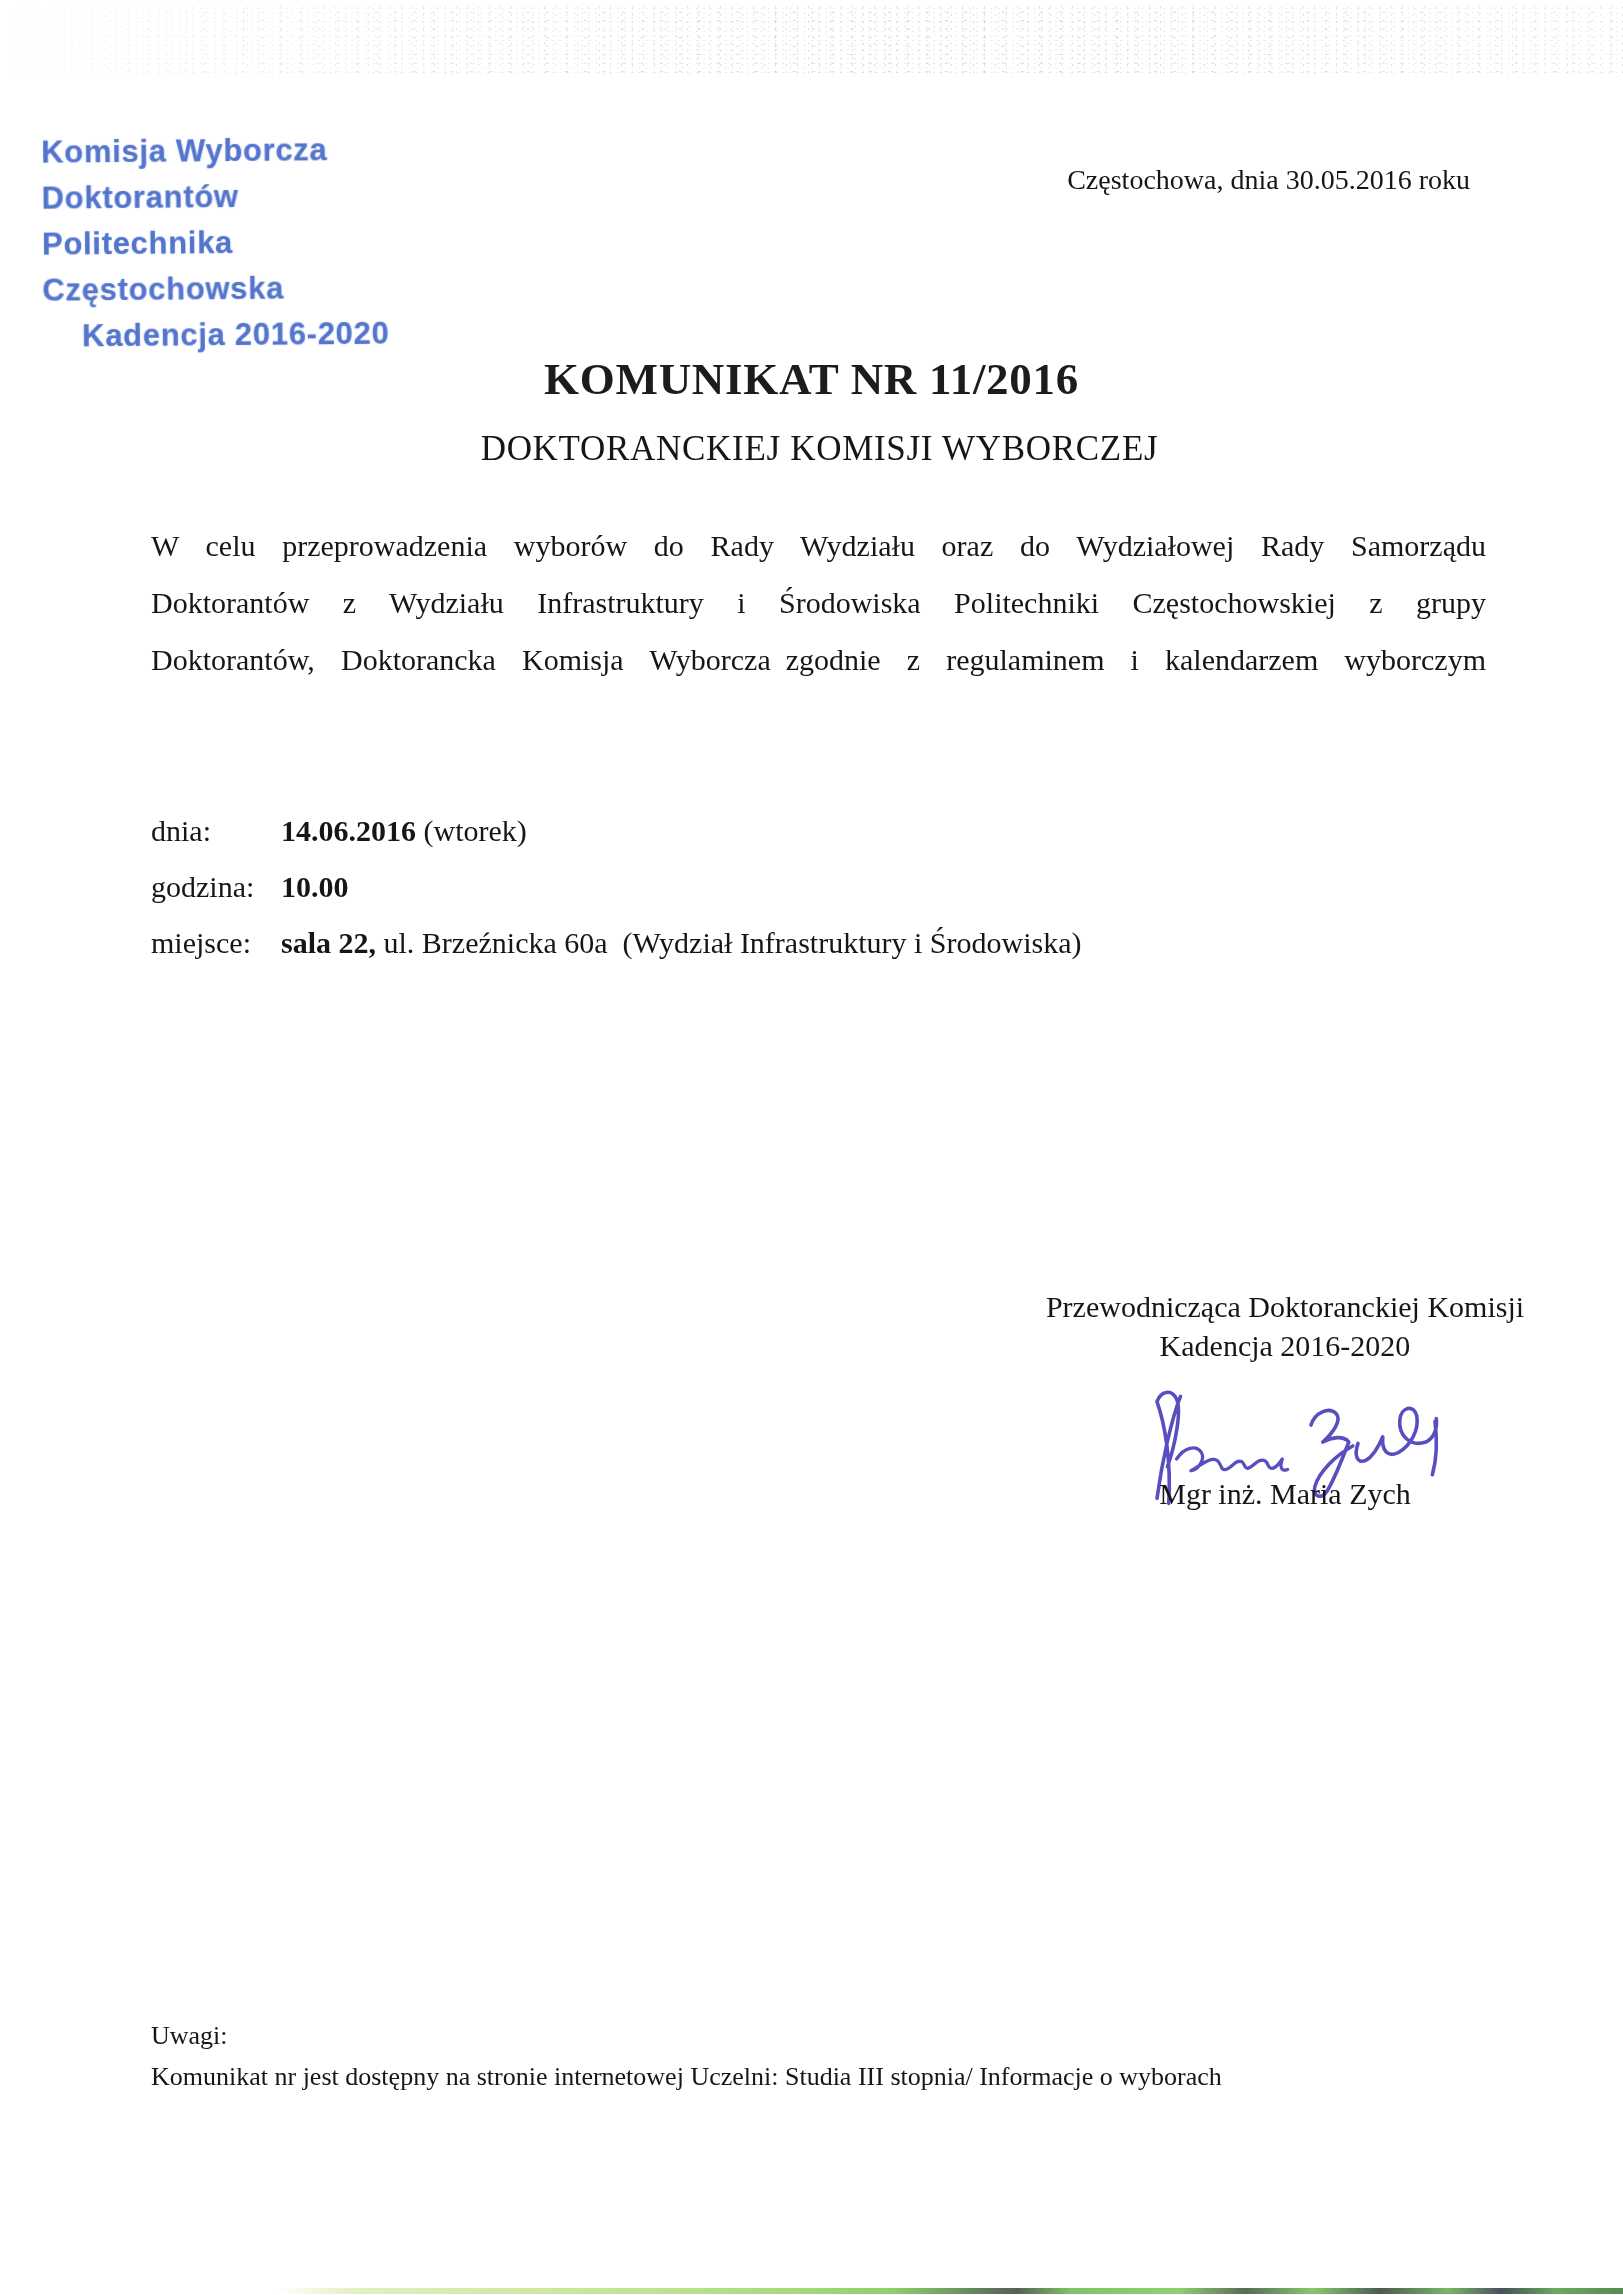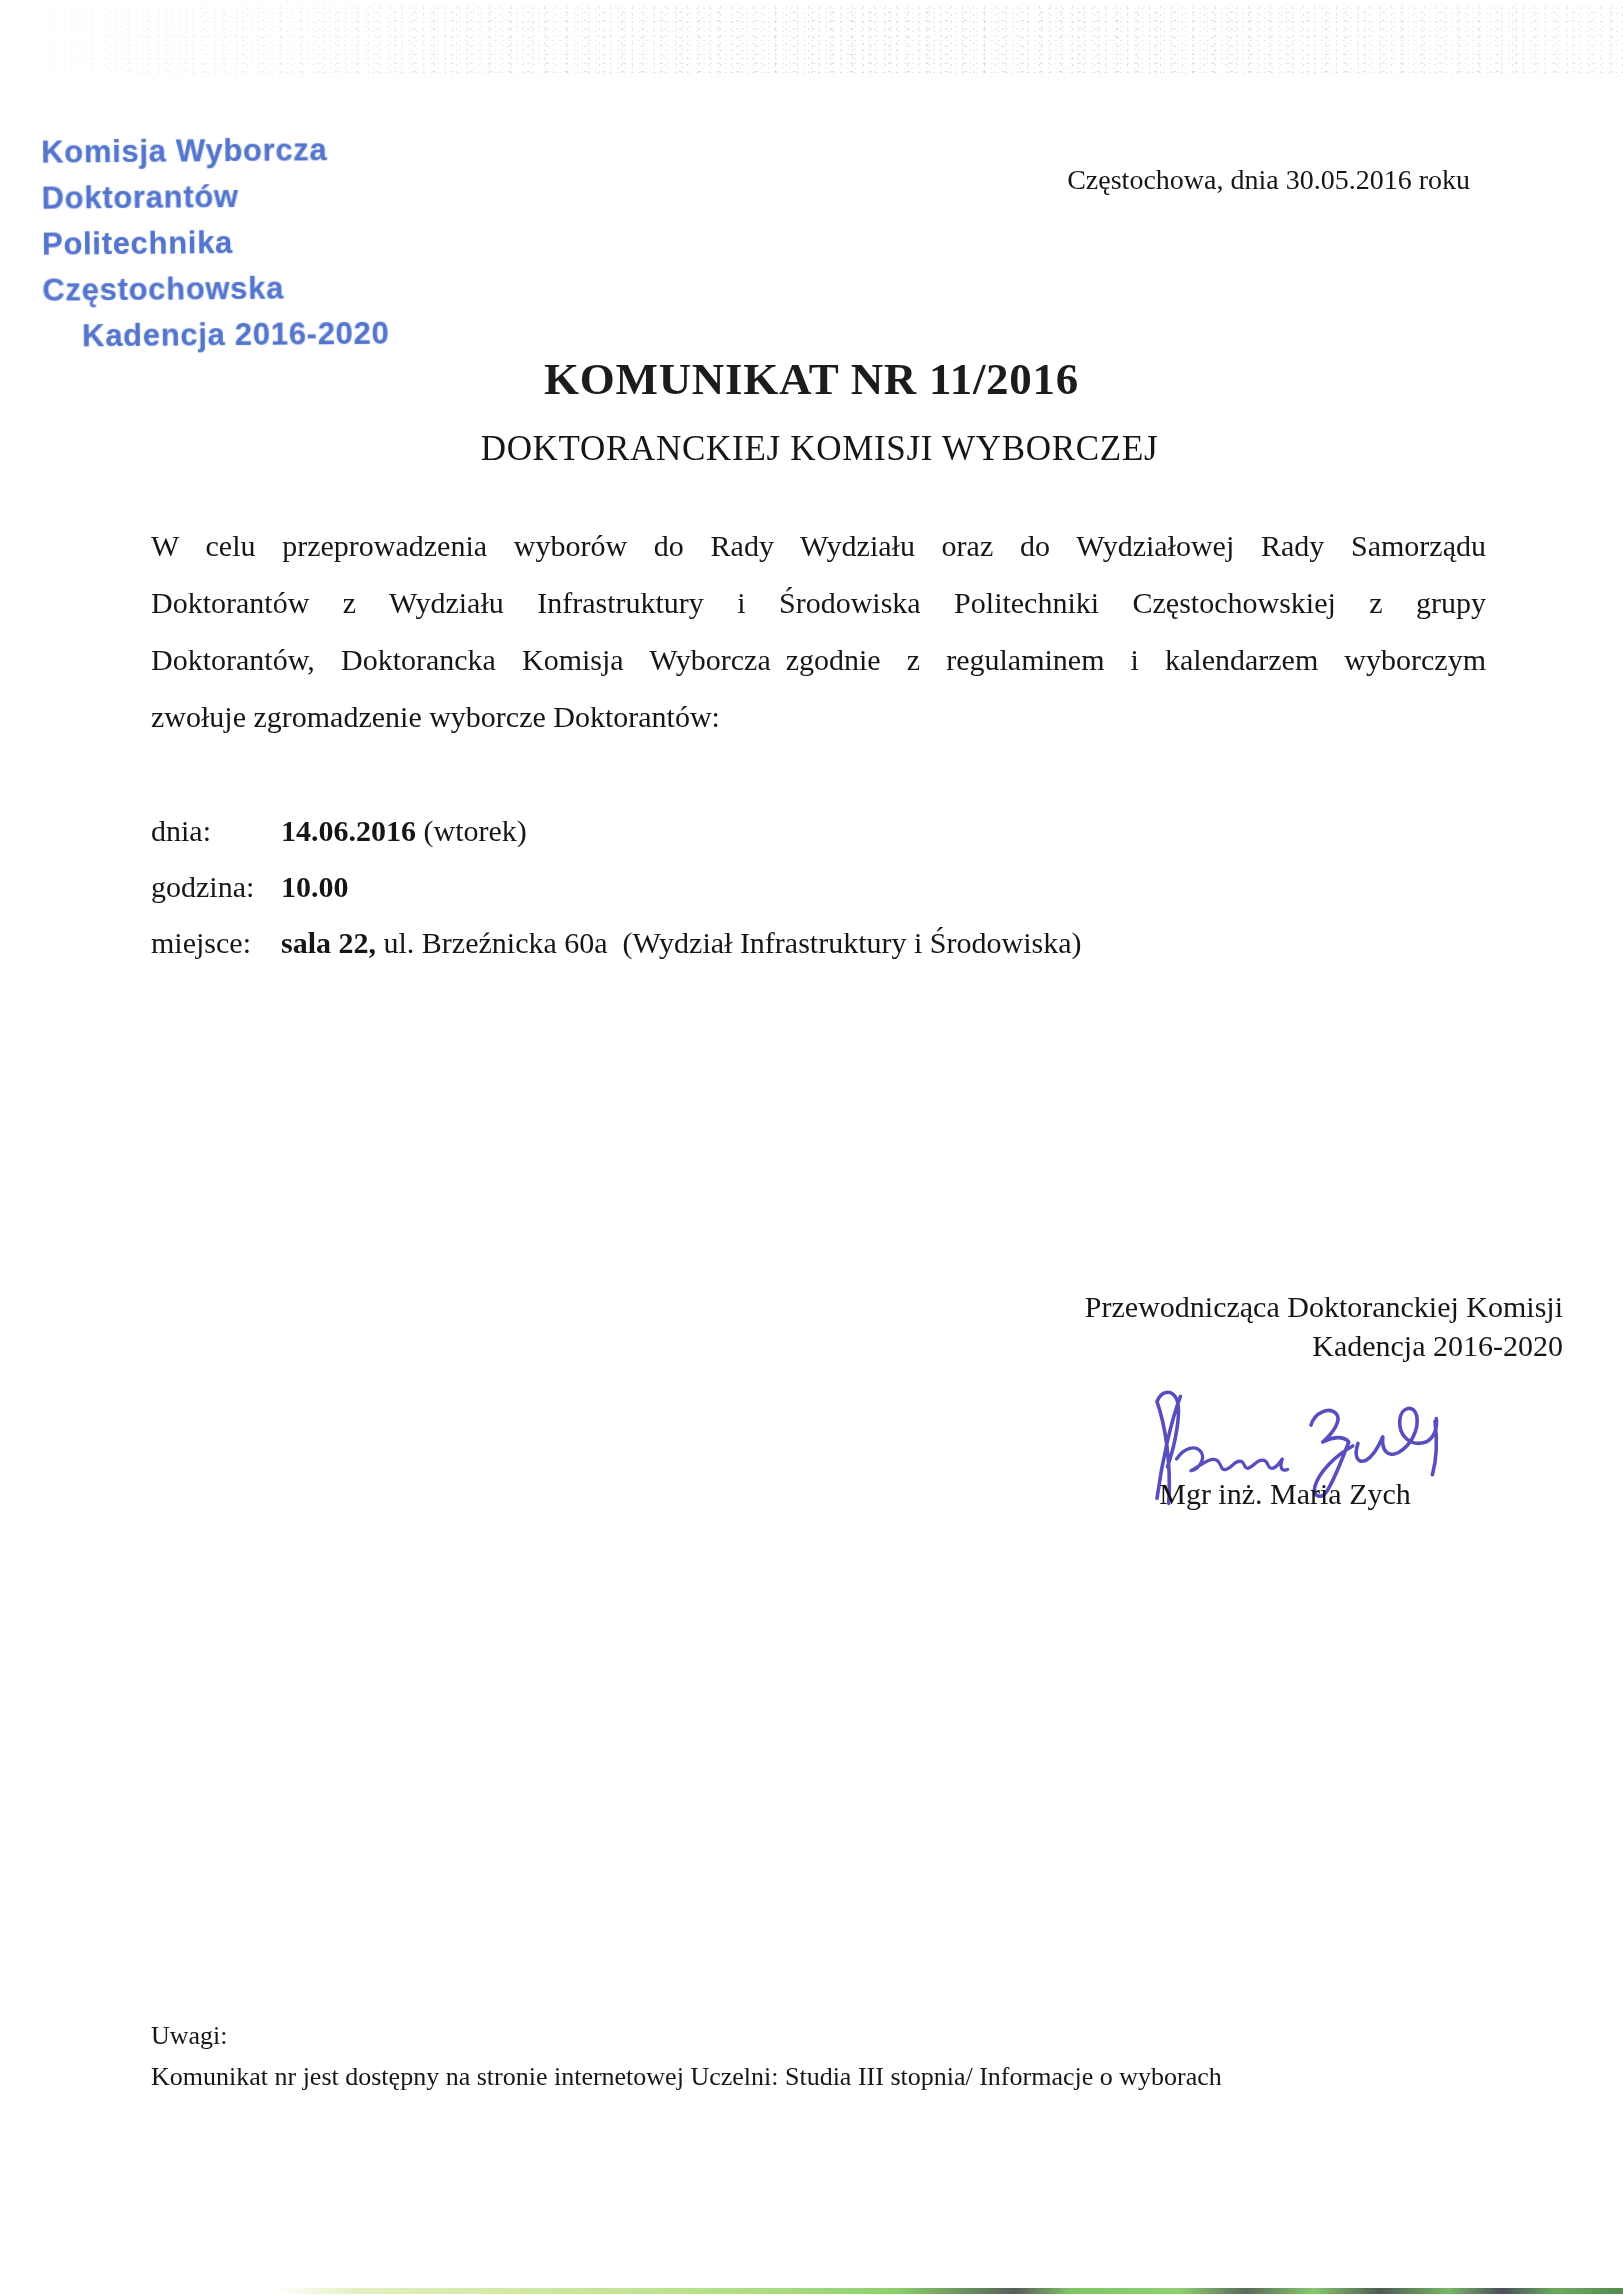--- a/index.html
+++ b/index.html
@@ -60,21 +60,21 @@
   .body-line.last { text-align: left; text-align-last: left; }
 
   
   .details { position: absolute; top: 803px; left: 151px; width: 1335px; font-size: 30px; line-height: 56px; }
   .dlabel { display: inline-block; width: 130px; }
   .dbold { font-weight: 700; }
 
   
   .sig-block {
     position: absolute; top: 1287px; left: 1007px; width: 556px;
-    text-align: right; font-size: 30px; line-height: 39px;
+    text-align: center; font-size: 30px; line-height: 39px;
   }
   .sig-svg { position: absolute; left: 1142px; top: 1382px; }
   .sig-name {
     position: absolute; top: 1477px; left: 1007px; width: 556px;
     text-align: center; font-size: 30px;
   }
 
   
   .notes { position: absolute; top: 2015px; left: 151px; width: 1276px; font-size: 26px; line-height: 41px; }
 
@@ -117,21 +117,20 @@
 
   <div class="dateline">Częstochowa, dnia 30.05.2016 roku</div>
 
   <div class="title">KOMUNIKAT NR 11/2016</div>
   <div class="subtitle">DOKTORANCKIEJ KOMISJI WYBORCZEJ</div>
 
   <div class="body-par">
     <div class="body-line">W celu przeprowadzenia wyborów do Rady Wydziału oraz do Wydziałowej Rady Samorządu</div>
     <div class="body-line">Doktorantów z Wydziału Infrastruktury i Środowiska Politechniki Częstochowskiej z grupy</div>
     <div class="body-line">Doktorantów, Doktorancka Komisja Wyborcza zgodnie z regulaminem i kalendarzem wyborczym</div>
-    <div class="body-line last">zwołuje zgromadzenie wyborcze Doktorantów:</div>
   </div>
 
   <div class="details">
     <div class="detail-row">
       <span class="dlabel">dnia:</span><span class="dbold">14.06.2016</span><span class="drest"> (wtorek)</span>
     </div>
     <div class="detail-row">
       <span class="dlabel">godzina:</span><span class="dbold">10.00</span><span class="drest"></span>
     </div>
     <div class="detail-row">

